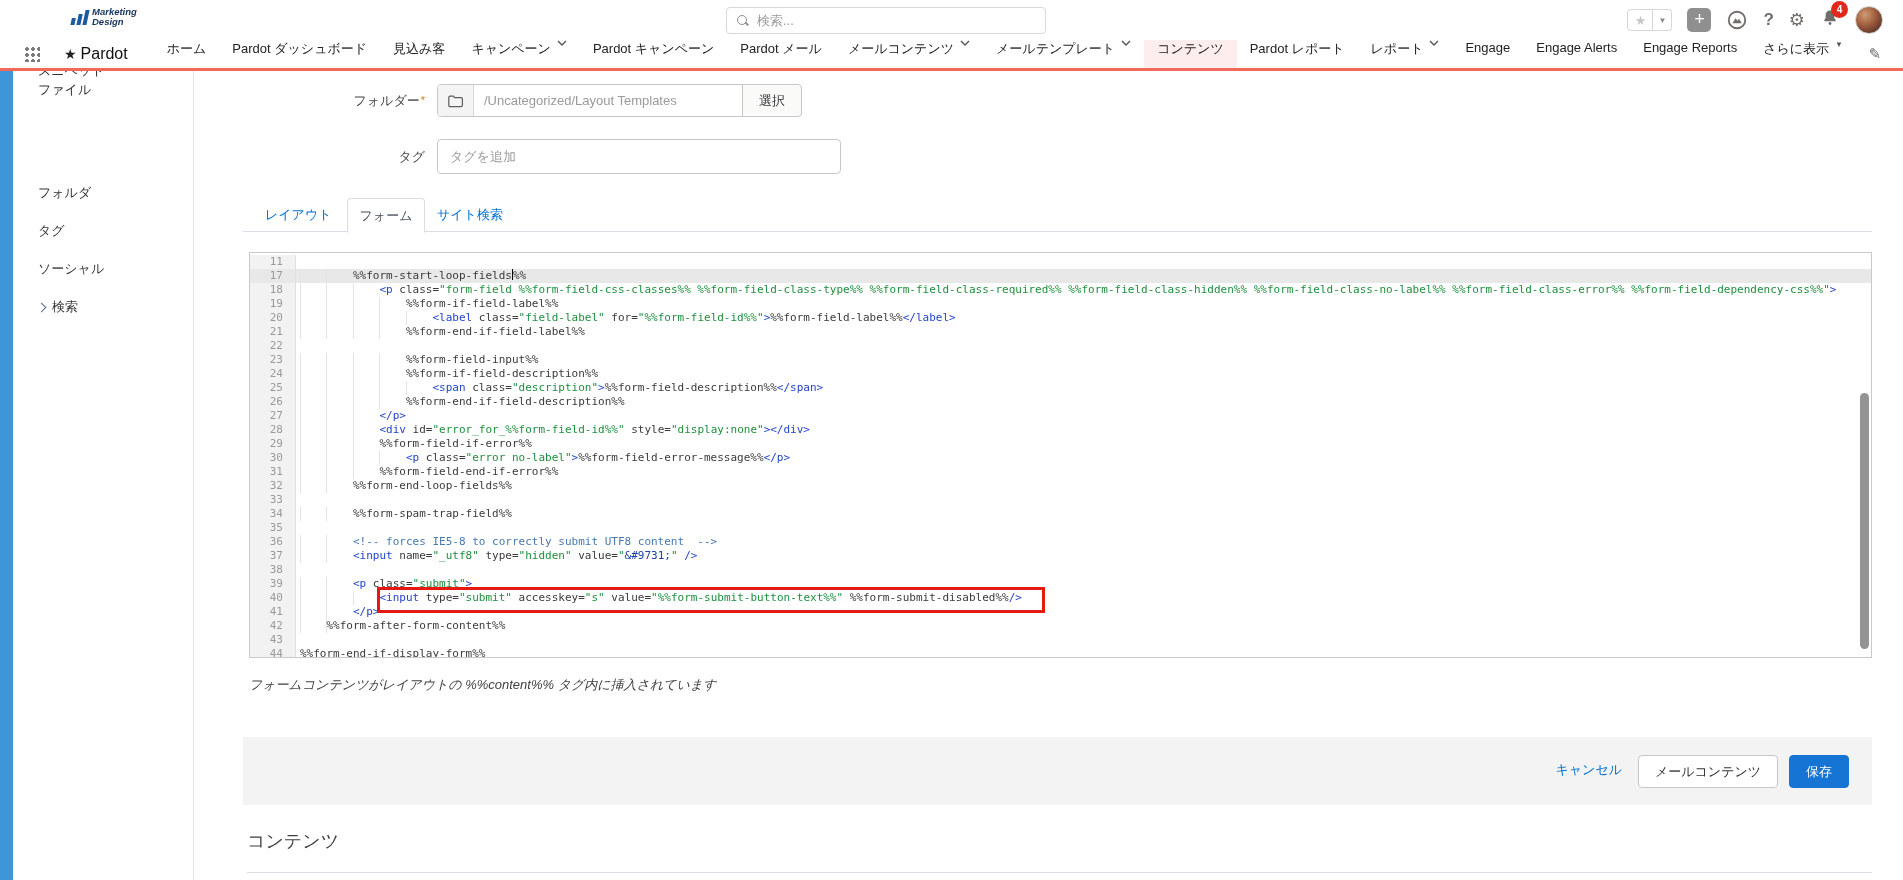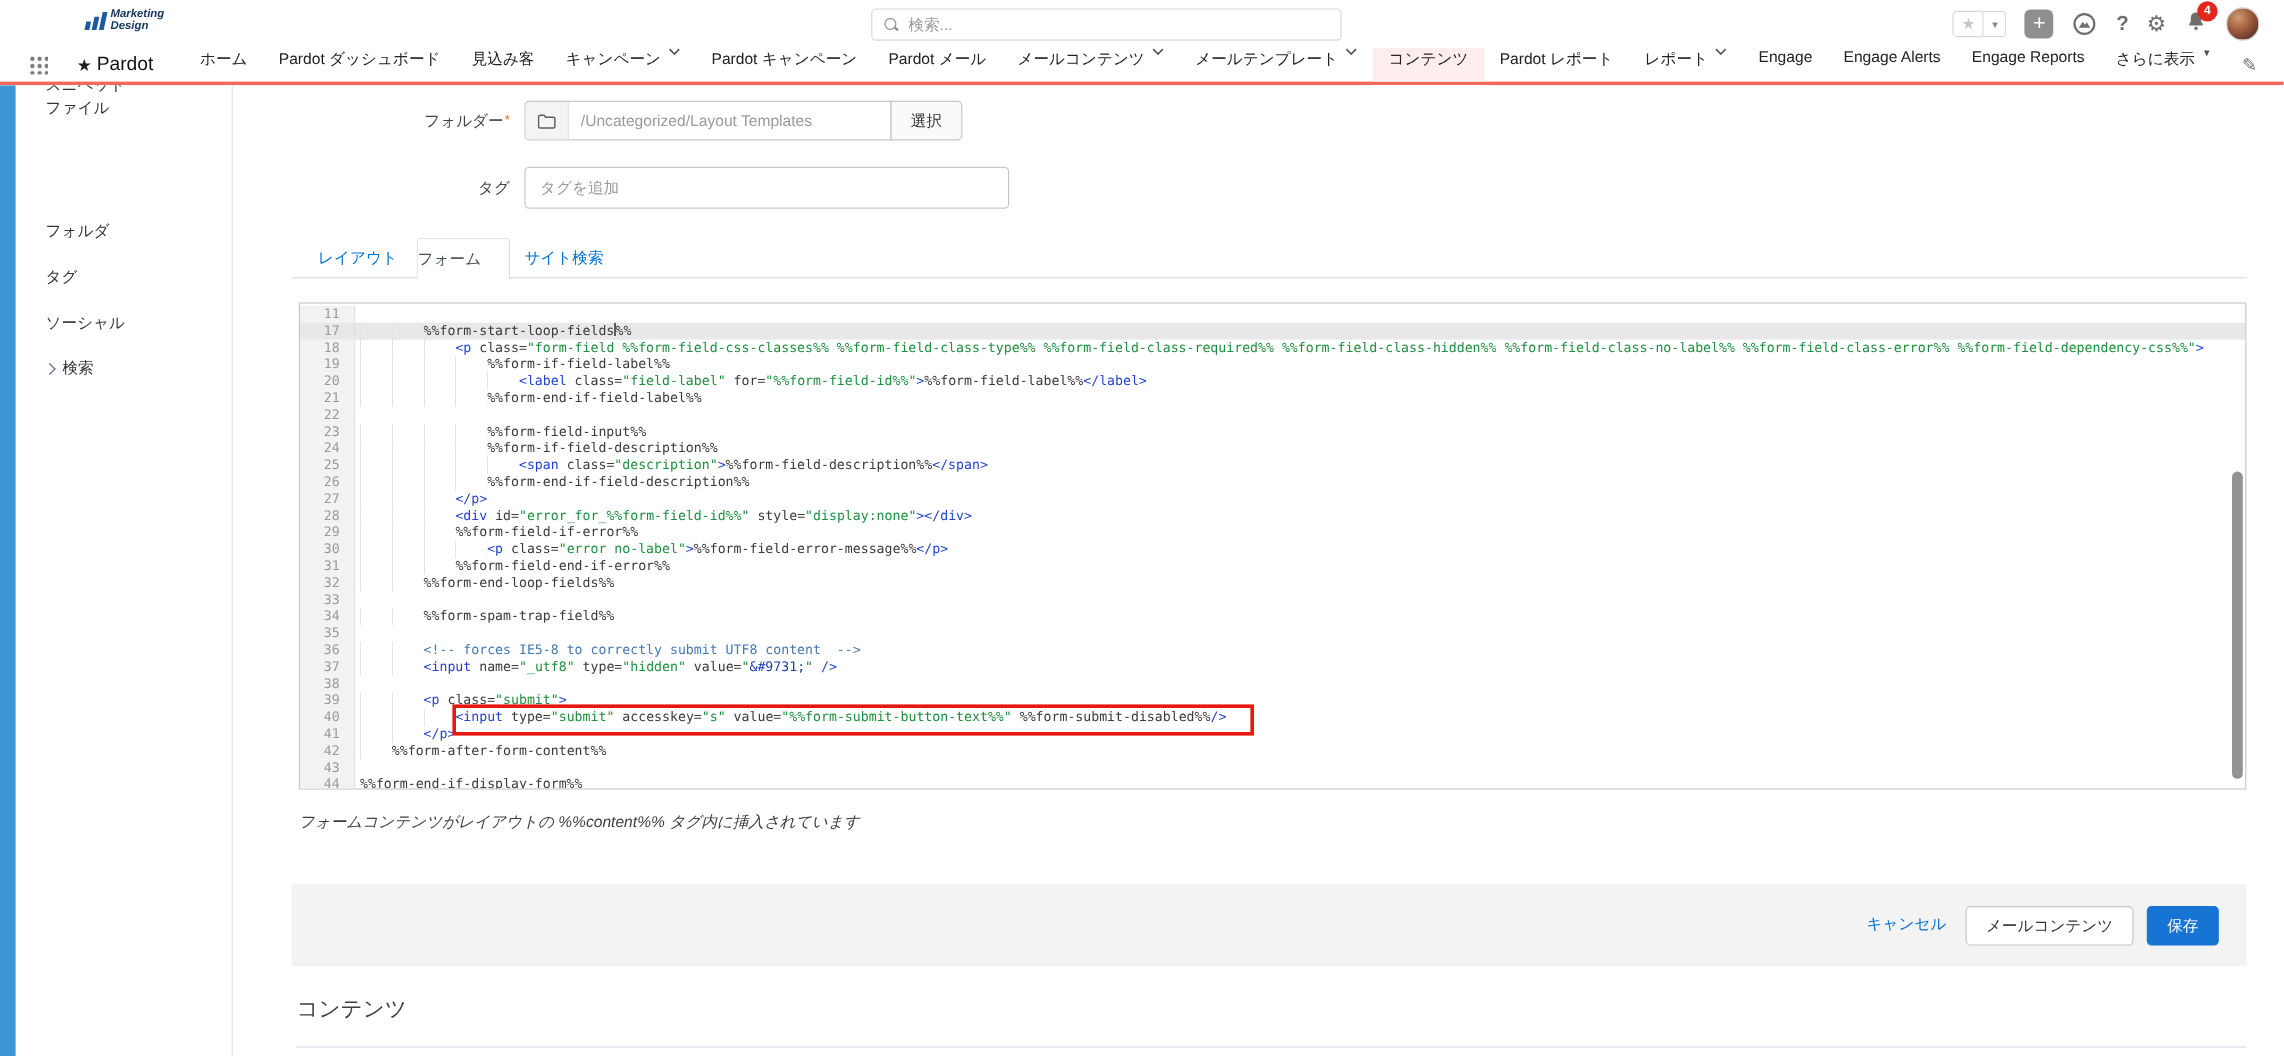--- a/index.html
+++ b/index.html
@@ -6,21 +6,21 @@
   html,body { width:1903px; height:880px; overflow:hidden; background:#fff;
     font-family:"Liberation Sans","DejaVu Sans",sans-serif; }
 
   
   .topbar { position:absolute; left:0; top:0; width:1903px; height:40px; background:#fff; }
   .logo { position:absolute; left:72px; top:7px; display:flex; align-items:center; gap:4px; }
   .logo-bars { display:flex; align-items:flex-end; gap:2px; transform:skewX(-12deg); }
   .logo-bars i { display:block; width:4px; background:#1b5a9e; }
   .logo-bars i:nth-child(1){height:7px}.logo-bars i:nth-child(2){height:11px}.logo-bars i:nth-child(3){height:15px}
   .logo-text { font-style:italic; font-weight:bold; font-size:9.5px; line-height:10px; color:#15335c; }
-  .searchbox { position:absolute; left:726px; top:7px; width:392px; height:27px; border:1px solid #d9d9d9;
+  .searchbox { position:absolute; left:726px; top:7px; width:320px; height:27px; border:1px solid #d9d9d9;
     border-radius:4px; background:#fff; display:flex; align-items:center; padding:0 10px; gap:8px; }
   .mag { position:relative; width:12px; height:12px; flex:0 0 auto; }
   .mag::before { content:""; position:absolute; left:0; top:0; width:8px; height:8px; border:1.5px solid #8c8c8c; border-radius:50%; }
   .mag::after { content:""; position:absolute; left:8px; top:8px; width:4px; height:1.5px; background:#8c8c8c; transform:rotate(45deg); }
   .searchbox input { border:none; outline:none; font-size:13px; color:#444; width:100%; background:transparent; }
   .searchbox input::placeholder { color:#9a9a9a; }
   .top-actions { position:absolute; right:20px; top:5px; height:30px; display:flex; align-items:center; gap:15px; }
   .fav-group { display:flex; }
   .fav-star { width:26px; height:22px; border:1px solid #d8d6d4; border-radius:4px 0 0 4px; display:flex; align-items:center; justify-content:center; color:#c9c7c5; font-size:13px; background:#fff; }
   .fav-drop { width:19px; height:22px; border:1px solid #d8d6d4; border-left:none; border-radius:0 4px 4px 0; display:flex; align-items:center; justify-content:center; color:#8a8a8a; font-size:8px; background:#fff; }
@@ -64,21 +64,21 @@
   .folder-group { position:absolute; left:242px; top:13px; width:306px; height:33px; border:1px solid #c9c7c5; border-radius:4px 0 0 4px; display:flex; background:#fff; }
   .folder-addon { width:36px; background:#f4f4f4; border-right:1px solid #d8d6d4; display:flex; align-items:center; justify-content:center; border-radius:3px 0 0 3px; }
   .folder-group input { flex:1; border:none; outline:none; font-size:13px; color:#9a9a9a; padding:0 10px; background:transparent; }
   .select-btn { position:absolute; left:547px; top:13px; width:60px; height:33px; background:#fafaf9; border:1px solid #c9c7c5; border-radius:0 4px 4px 0; font-size:13px; color:#333; display:flex; align-items:center; justify-content:center; }
   .tag-input { position:absolute; left:242px; top:68px; width:404px; height:35px; border:1px solid #c9c7c5; border-radius:4px; font-size:13px; color:#444; padding:0 12px; outline:none; }
   .tag-input::placeholder { color:#9a9a9a; }
 
   .ctabs { position:absolute; left:48px; top:127px; width:1629px; height:34px; border-bottom:1px solid #d8dde6; }
   .ct { position:absolute; font-size:13px; height:34px; line-height:34px; white-space:nowrap; }
   .ct.link { color:#0070d2; }
-  .ct.active { height:35px; top:0; background:#fff; border:1px solid #d8dde6; border-bottom:1px solid #fff; border-radius:4px 4px 0 0; color:#49505a; text-align:left; }
+  .ct.active { height:35px; top:0; background:#fff; border:1px solid #d8dde6; border-bottom:1px solid #fff; border-radius:4px 4px 0 0; color:#49505a; text-align:center; }
   .ct:nth-child(1){left:22px}.ct:nth-child(2){left:104px; width:78px;}.ct:nth-child(3){left:194px}
 
   
   .editor { position:absolute; left:54px; top:181px; width:1623px; height:406px; border:1px solid #c9c9c9; background:#fff; overflow:hidden; font-family:"DejaVu Sans Mono","Liberation Mono",monospace; }
   .rows { position:absolute; left:0; top:2px; width:100%; }
   .row { display:flex; height:14px; font-size:11px; line-height:14px; }
   .row .ln { width:46px; flex:0 0 46px; background:#f2f2f2; border-right:1px solid #e0e0e0; color:#9a9a9a; text-align:right; padding-right:12px; }
   .row .code { white-space:pre; padding-left:4px; color:#3a3a3a; }
   .row.hl .ln, .row.hl .code { background:#e8e8e8; }
   .row.hl { background:#e8e8e8; }

